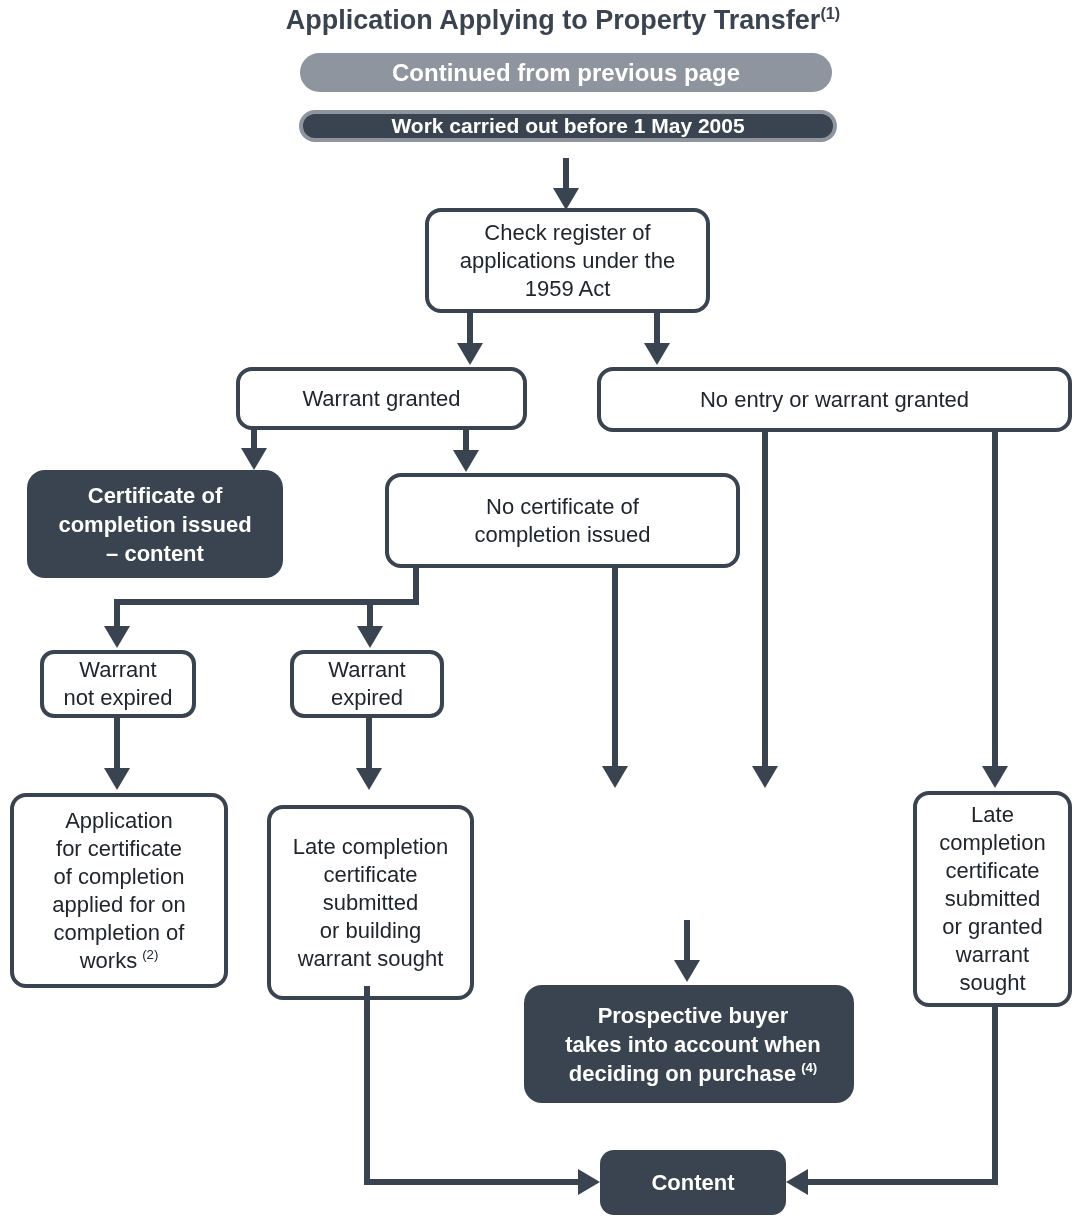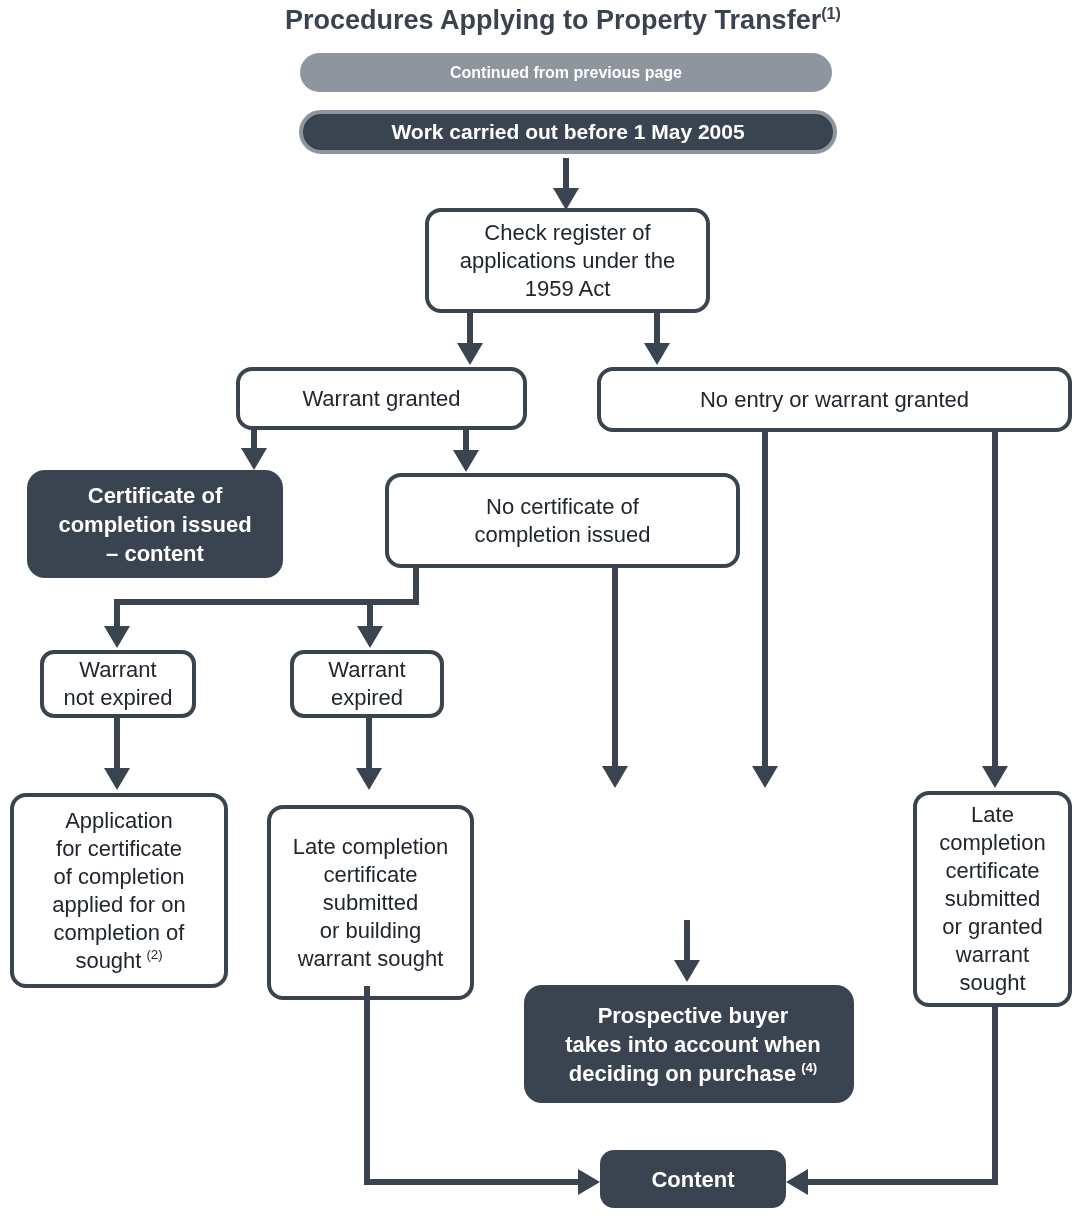--- a/index.html
+++ b/index.html
@@ -17,21 +17,21 @@
   .title{
     position:absolute;left:0;top:5px;width:1126px;text-align:center;
     font-size:27px;font-weight:bold;color:var(--dark);letter-spacing:0px;
   }
   .node{
     position:absolute;display:flex;align-items:center;justify-content:center;
     text-align:center;box-sizing:border-box;
   }
   .lbl{white-space:pre-line;}
   .pill-gray{
-    background:var(--gray);border-radius:21px;color:#fff;font-weight:bold;font-size:16px;
+    background:var(--gray);border-radius:21px;color:#fff;font-weight:bold;font-size:24px;
   }
   .pill-dark{
     background:var(--dark);border:4px solid var(--gray);border-radius:26px;
     color:#fff;font-weight:bold;font-size:21px;
   }
   .white-box{
     background:var(--white);border:4px solid var(--dark);border-radius:16px;
     color:var(--ink);font-size:22px;line-height:28px;
   }
   .dark-box{
@@ -50,26 +50,26 @@
     border-left:22px solid var(--line);}
   .arr-l{position:absolute;width:0;height:0;
     border-top:13px solid transparent;border-bottom:13px solid transparent;
     border-right:22px solid var(--line);}
 </style>
 </head>
 <body>
 
 <div id="canvas">
 
-  <div class="title"><span>Procedures Applying to Property Transfer</span><span class="sup">(1)</span></div>
+  <div class="title"><span>Application Applying to Property Transfer</span><span class="sup">(1)</span></div>
 
   <div class="node pill-gray" style="left:300px;top:53px;width:532px;height:39px;">
     <span class="lbl">Continued from previous page</span>
   </div>
-  <div class="node pill-dark" style="left:299px;top:110px;width:538px;height:44px;">
+  <div class="node pill-dark" style="left:299px;top:110px;width:538px;height:32px;">
     <span class="lbl">Work carried out before 1 May 2005</span>
   </div>
 
   <div class="vline" style="left:563px;top:158px;height:32px;"></div>
   <div class="arr-d" style="left:553px;top:188px;"></div>
 
   <div class="node white-box" style="left:425px;top:208px;width:285px;height:105px;">
     <span class="lbl">Check register of
 applications under the
 1959 Act</span>
@@ -130,21 +130,21 @@
   <div class="arr-d" style="left:104px;top:768px;"></div>
   <div class="vline" style="left:366px;top:716px;height:52px;"></div>
   <div class="arr-d" style="left:356px;top:768px;"></div>
 
   <div class="node white-box" style="left:10px;top:793px;width:218px;height:195px;">
     <span class="lbl"><span>Application
 for certificate
 of completion
 applied for on
 completion of
-sought</span><span class="sup gap">(2)</span></span>
+works</span><span class="sup gap">(2)</span></span>
   </div>
 
   <div class="node white-box" style="left:267px;top:793px;width:207px;height:195px;margin-top:12px;">
     <span class="lbl">Late completion
 certificate
 submitted
 or building
 warrant sought</span>
   </div>
 
@@ -169,17 +169,17 @@
   </div>
 
   <div class="vline" style="left:364px;top:986px;height:199px;"></div>
   <div class="hline" style="left:364px;top:1179px;width:214px;"></div>
   <div class="arr-r" style="left:578px;top:1169px;"></div>
 
   <div class="vline" style="left:992px;top:1003px;height:182px;"></div>
   <div class="hline" style="left:808px;top:1179px;width:190px;"></div>
   <div class="arr-l" style="left:786px;top:1169px;"></div>
 
-  <div class="node dark-box" style="left:600px;top:1150px;width:186px;height:58px;border-radius:14px;">
+  <div class="node dark-box" style="left:600px;top:1150px;width:186px;height:65px;border-radius:14px;">
     <span class="lbl">Content</span>
   </div>
 
 </div>
 
 </body></html>

